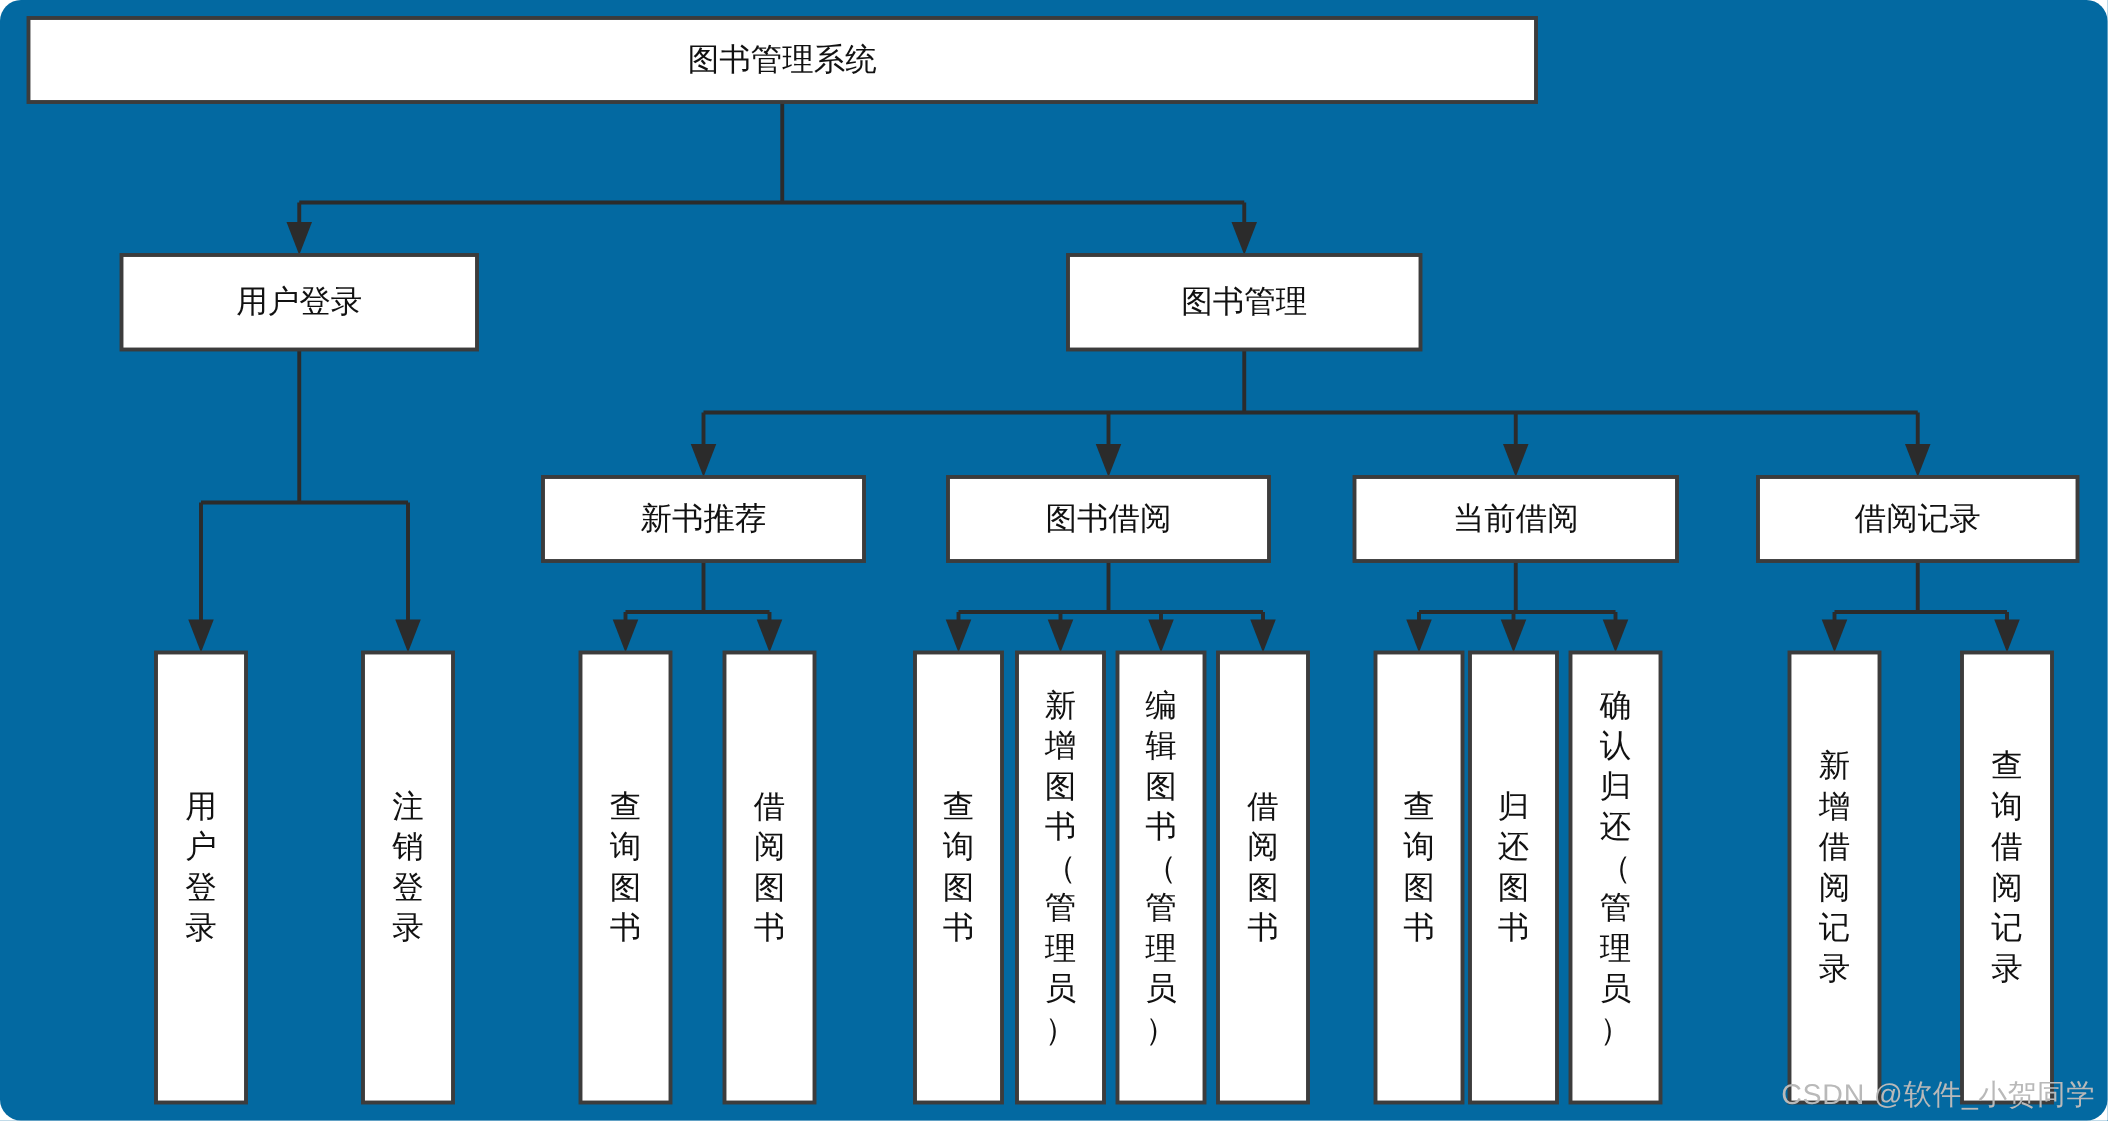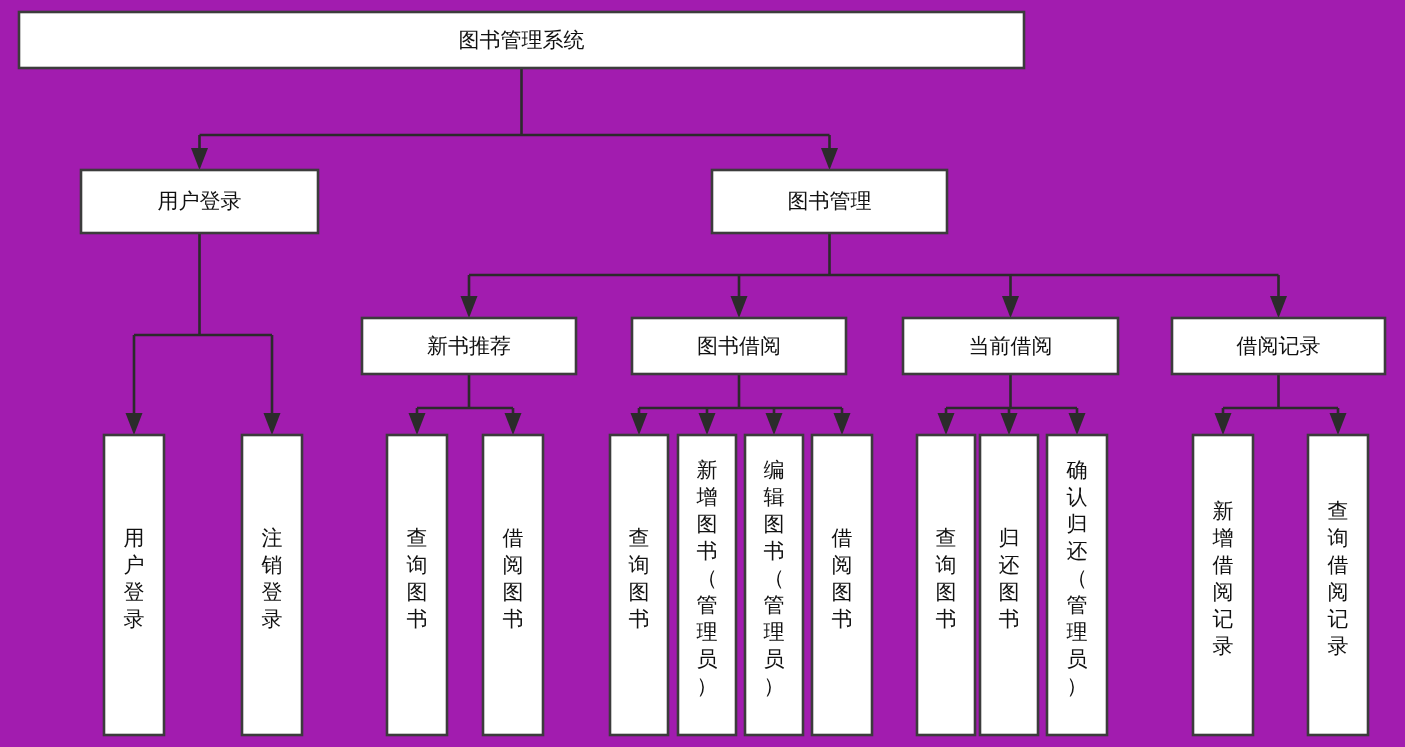--- a/index.html
+++ b/index.html
@@ -10,21 +10,22 @@
   body {
     width: 1405px;
     height: 747px;
     font-family: "Liberation Sans", "DejaVu Sans", sans-serif;
     overflow: hidden;
   }
   #diagram-root {
     position: relative;
     width: 1405px;
     height: 747px;
-    background: #a21caf;
+    background: #0369a1;
+    border-radius: 14px;
   }
   svg#tree-svg {
     position: absolute;
     left: 0;
     top: 0;
     width: 1405px;
     height: 747px;
   }
   .node-box {
     fill: #ffffff;
@@ -202,13 +203,14 @@
         <g>
           <rect x="1193" y="435" width="60" height="300" class="node-box"></rect>
           <text x="1223" y="0" class="node-label-vert"><tspan x="1223" y="517.5">新</tspan><tspan x="1223" y="544.5">增</tspan><tspan x="1223" y="571.5">借</tspan><tspan x="1223" y="598.5">阅</tspan><tspan x="1223" y="625.5">记</tspan><tspan x="1223" y="652.5">录</tspan></text>
         </g>
         <g>
           <rect x="1308" y="435" width="60" height="300" class="node-box"></rect>
           <text x="1338" y="0" class="node-label-vert"><tspan x="1338" y="517.5">查</tspan><tspan x="1338" y="544.5">询</tspan><tspan x="1338" y="571.5">借</tspan><tspan x="1338" y="598.5">阅</tspan><tspan x="1338" y="625.5">记</tspan><tspan x="1338" y="652.5">录</tspan></text>
         </g>
       </g>
   </svg>
+  <div class="watermark">CSDN @软件_小贺同学</div>
 </div>
 
 </body></html>

